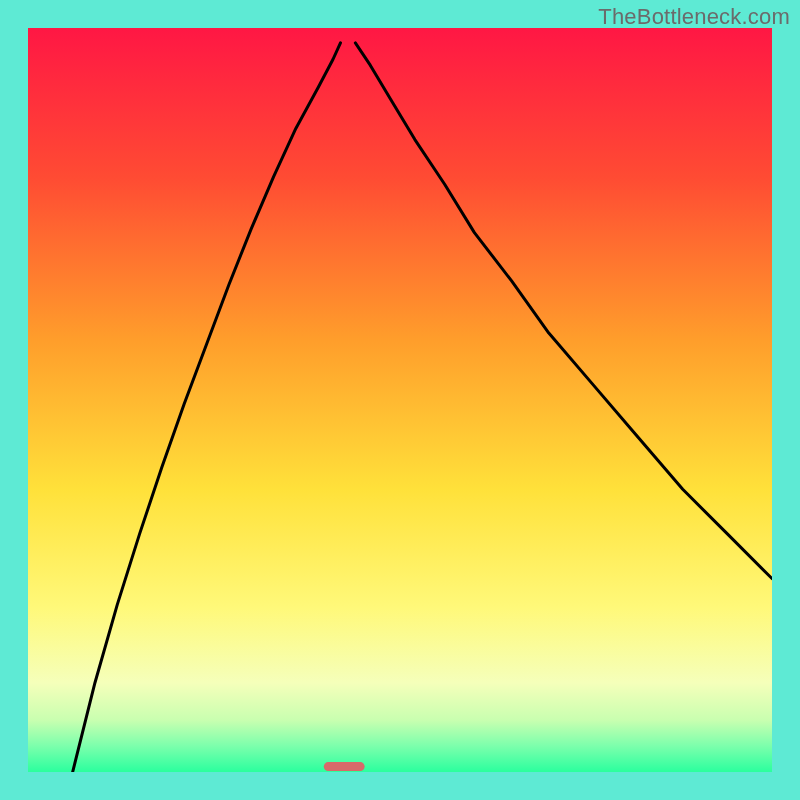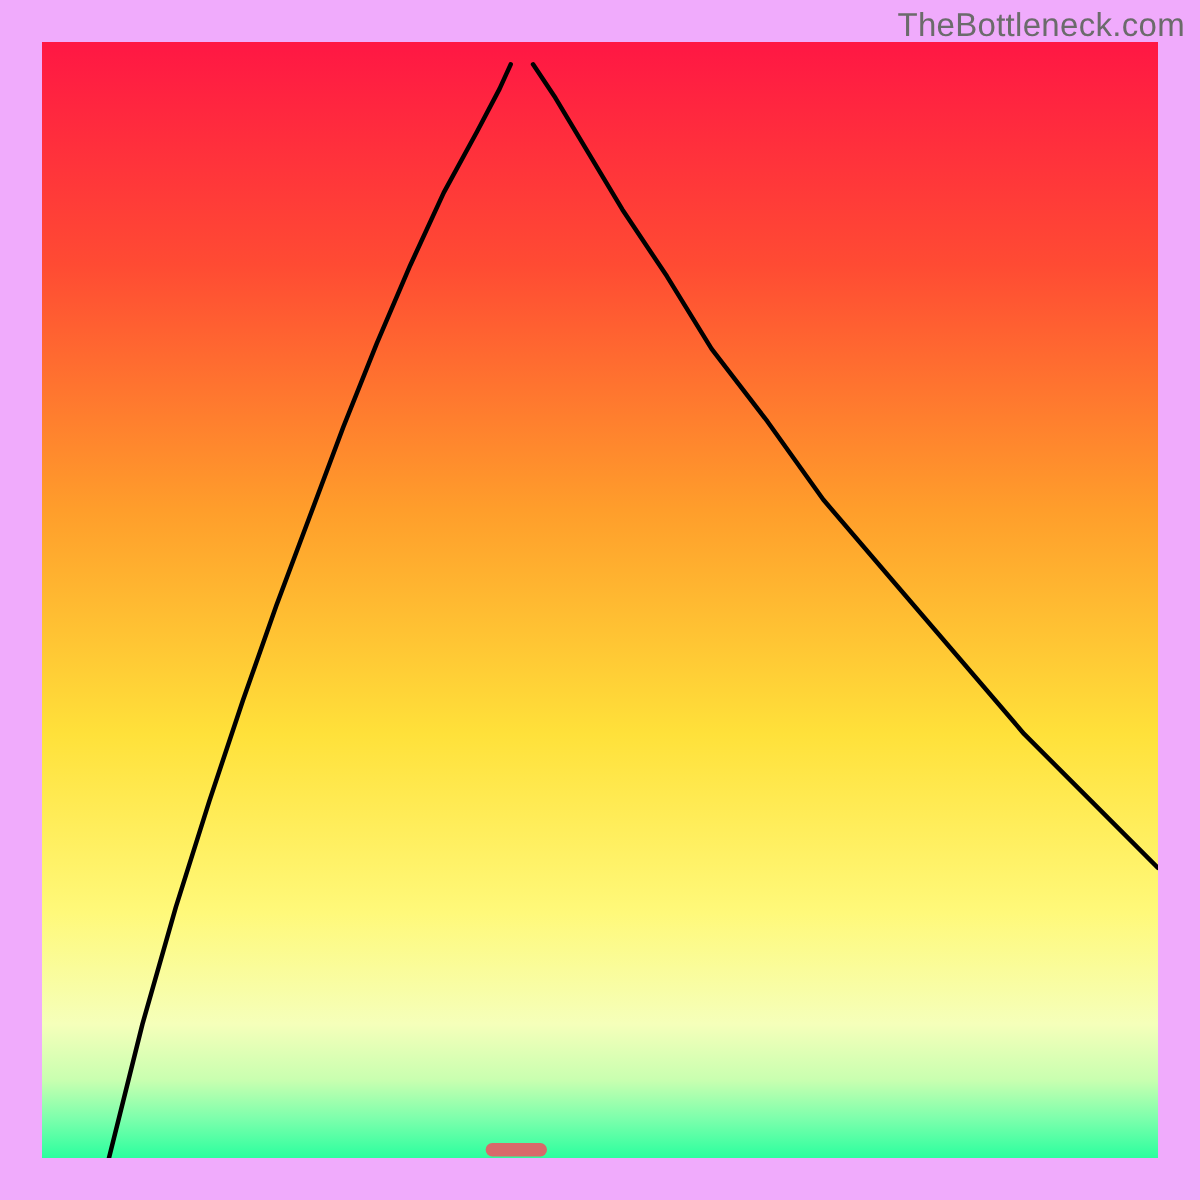--- a/index.html
+++ b/index.html
@@ -10,21 +10,21 @@
     background: #000000;
     overflow: hidden;
     font-family: Arial, Helvetica, sans-serif;
   }
   .frame {
     position: absolute;
     left: 0;
     top: 0;
     width: 800px;
     height: 800px;
-    background: #f0abfc;
+    background: #5eead4;
   }
   .plot-area {
     position: absolute;
     left: 28px;
     top: 28px;
     width: 744px;
     height: 744px;
     overflow: hidden;
   }
   .watermark {

